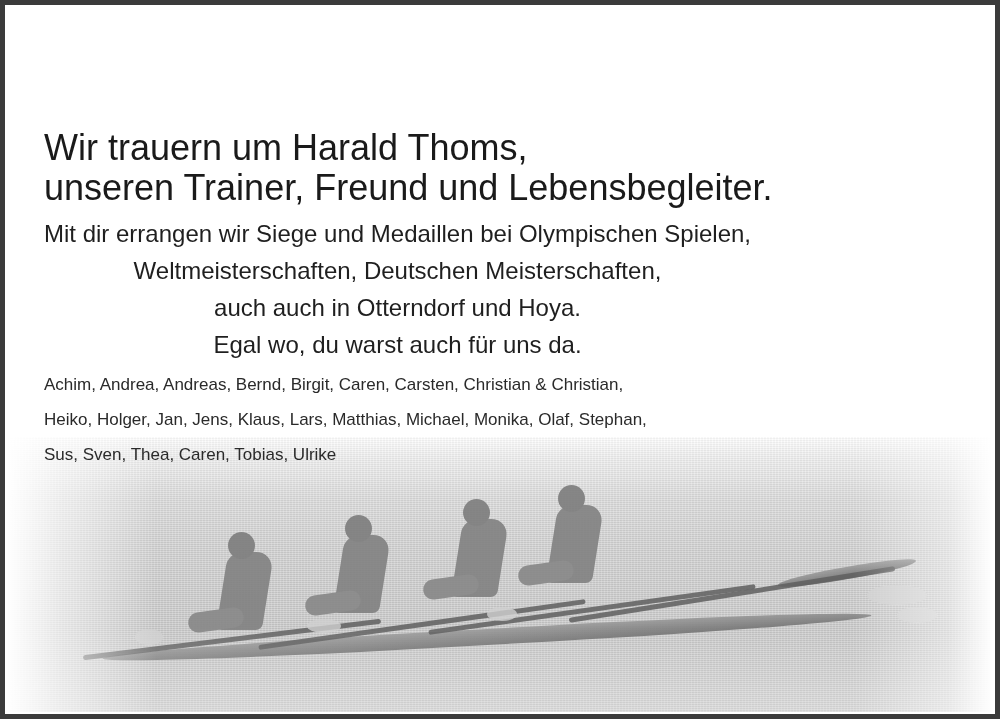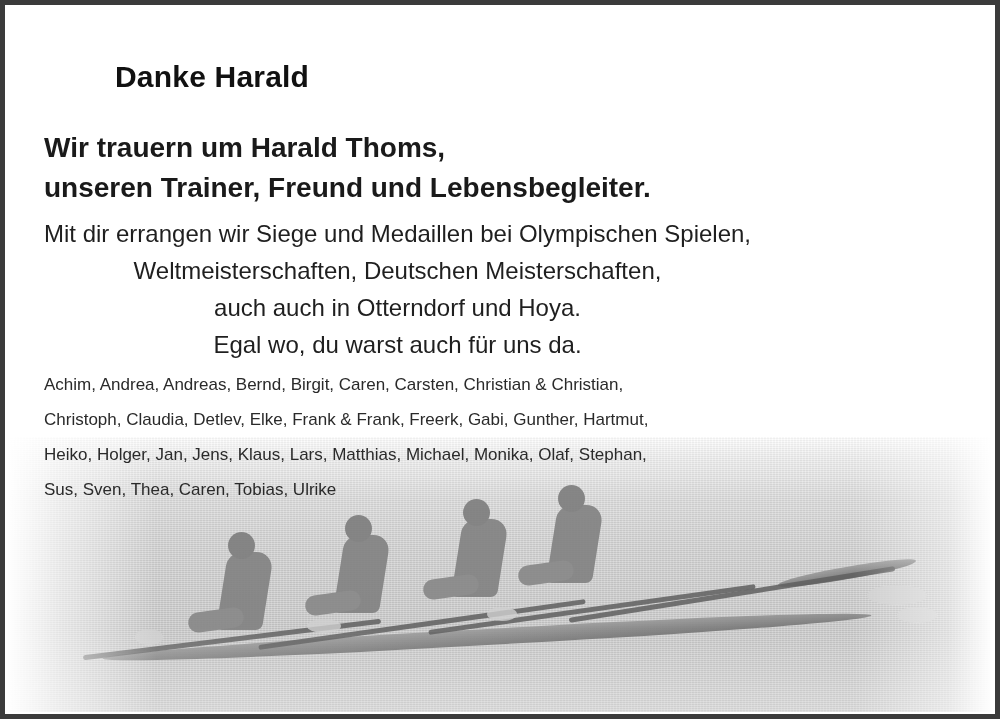--- a/index.html
+++ b/index.html
@@ -152,24 +152,24 @@
     top: 60px;
     font-size: 30px;
     font-weight: bold;
     color: #111111;
     letter-spacing: 0.2px;
   }
   .lead {
     position: absolute;
     left: 44px;
     top: 128px;
-    font-size: 28px;
+    font-size: 36px;
     line-height: 40px;
     color: #1a1a1a;
-    font-weight: 700;
+    font-weight: 400;
   }
   .body-text {
     position: absolute;
     left: 44px;
     top: 215px;
     font-size: 24px;
     line-height: 37px;
     color: #1f1f1f;
     text-align: center;
   }
@@ -226,37 +226,35 @@
     <div class="splash" style="left:300px; top:612px; width:34px; height:14px;"></div>
     <div class="splash" style="left:480px; top:600px; width:30px; height:14px;"></div>
     <div class="splash" style="left:860px; top:578px; width:60px; height:20px;"></div>
     <div class="splash" style="left:890px; top:600px; width:40px; height:16px;"></div>
 
     <div class="photo-vignette"></div>
   </div>
 
   <div class="content">
 
-    <div class="headline">Danke Harald</div>
 
     <div class="lead">
       <span class="line">Wir trauern um Harald Thoms,</span>
       <span class="line">unseren Trainer, Freund und Lebensbegleiter.</span>
     </div>
 
     <div class="body-text">
       <span class="line">Mit dir errangen wir Siege und Medaillen bei Olympischen Spielen,</span>
       <span class="line">Weltmeisterschaften, Deutschen Meisterschaften,</span>
       <span class="line">auch auch in Otterndorf und Hoya.</span>
       <span class="line">Egal wo, du warst auch für uns da.</span>
     </div>
 
     <div class="names">
       <span class="line">Achim, Andrea, Andreas, Bernd, Birgit, Caren, Carsten, Christian &amp; Christian,</span>
-      <span class="line">Christoph, Claudia, Detlev, Elke, Frank &amp; Frank, Freerk, Gabi, Gunther, Hartmut,</span>
       <span class="line">Heiko, Holger, Jan, Jens, Klaus, Lars, Matthias, Michael, Monika, Olaf, Stephan,</span>
       <span class="line">Sus, Sven, Thea, Caren, Tobias, Ulrike</span>
     </div>
 
   </div>
 
   <div class="frame-inner"></div>
   <div class="frame-outer"></div>
 </div>
 

